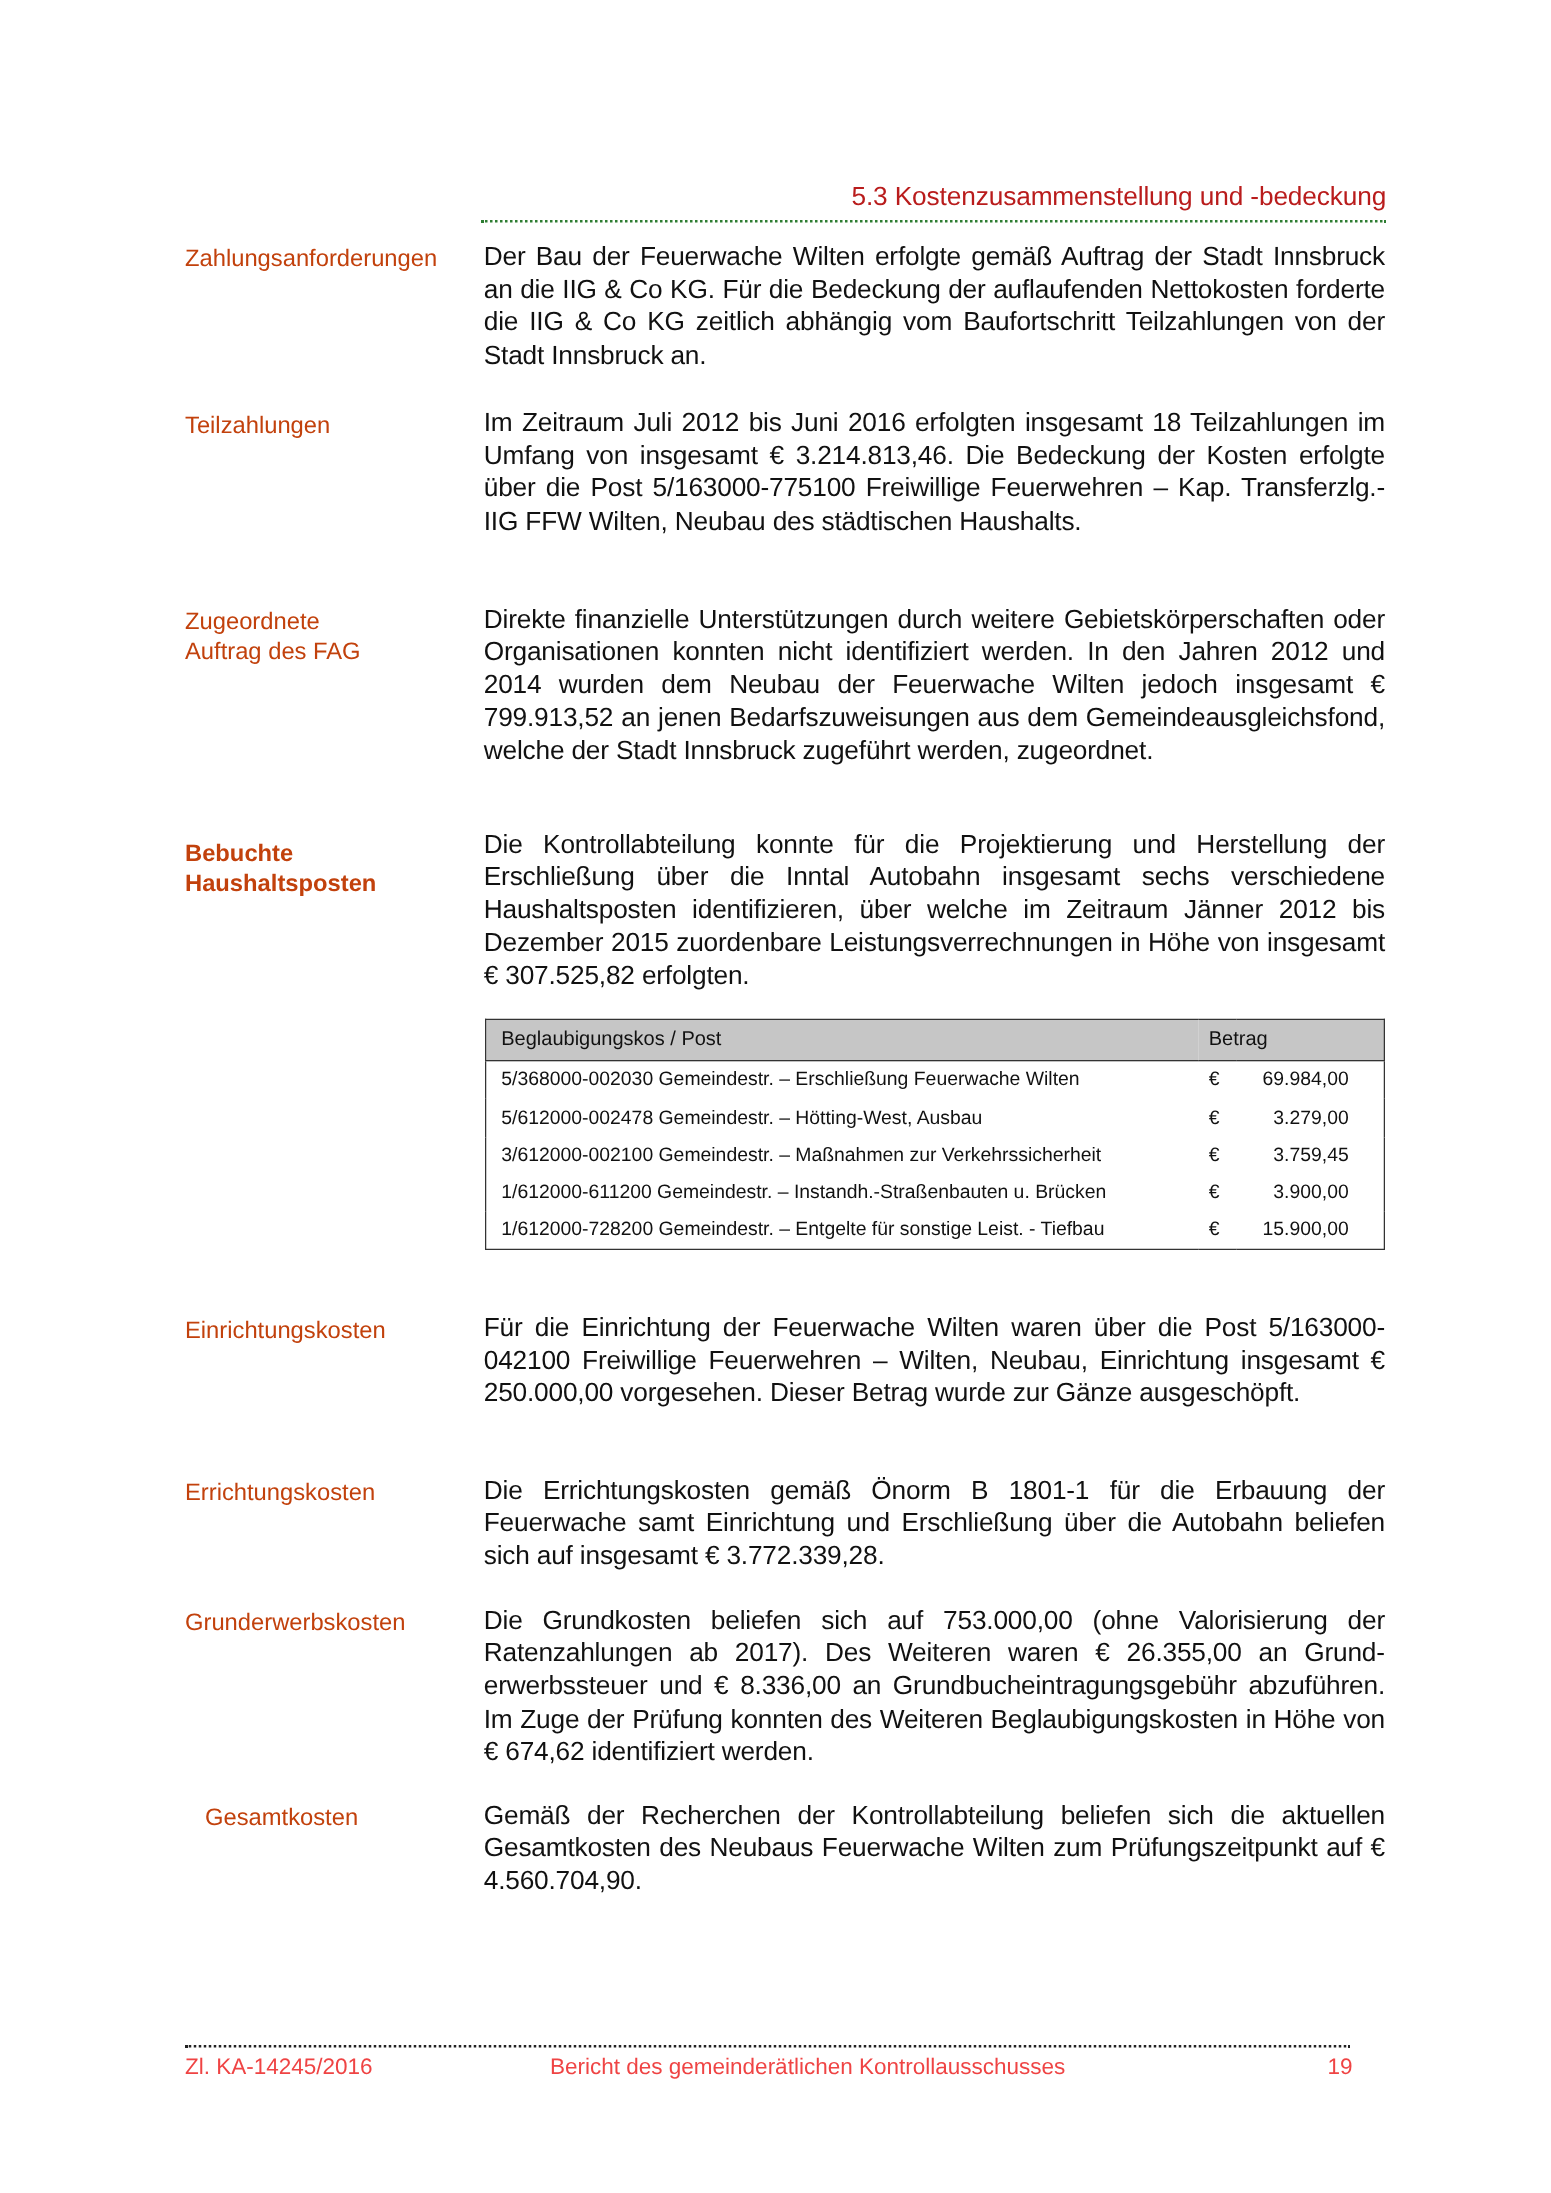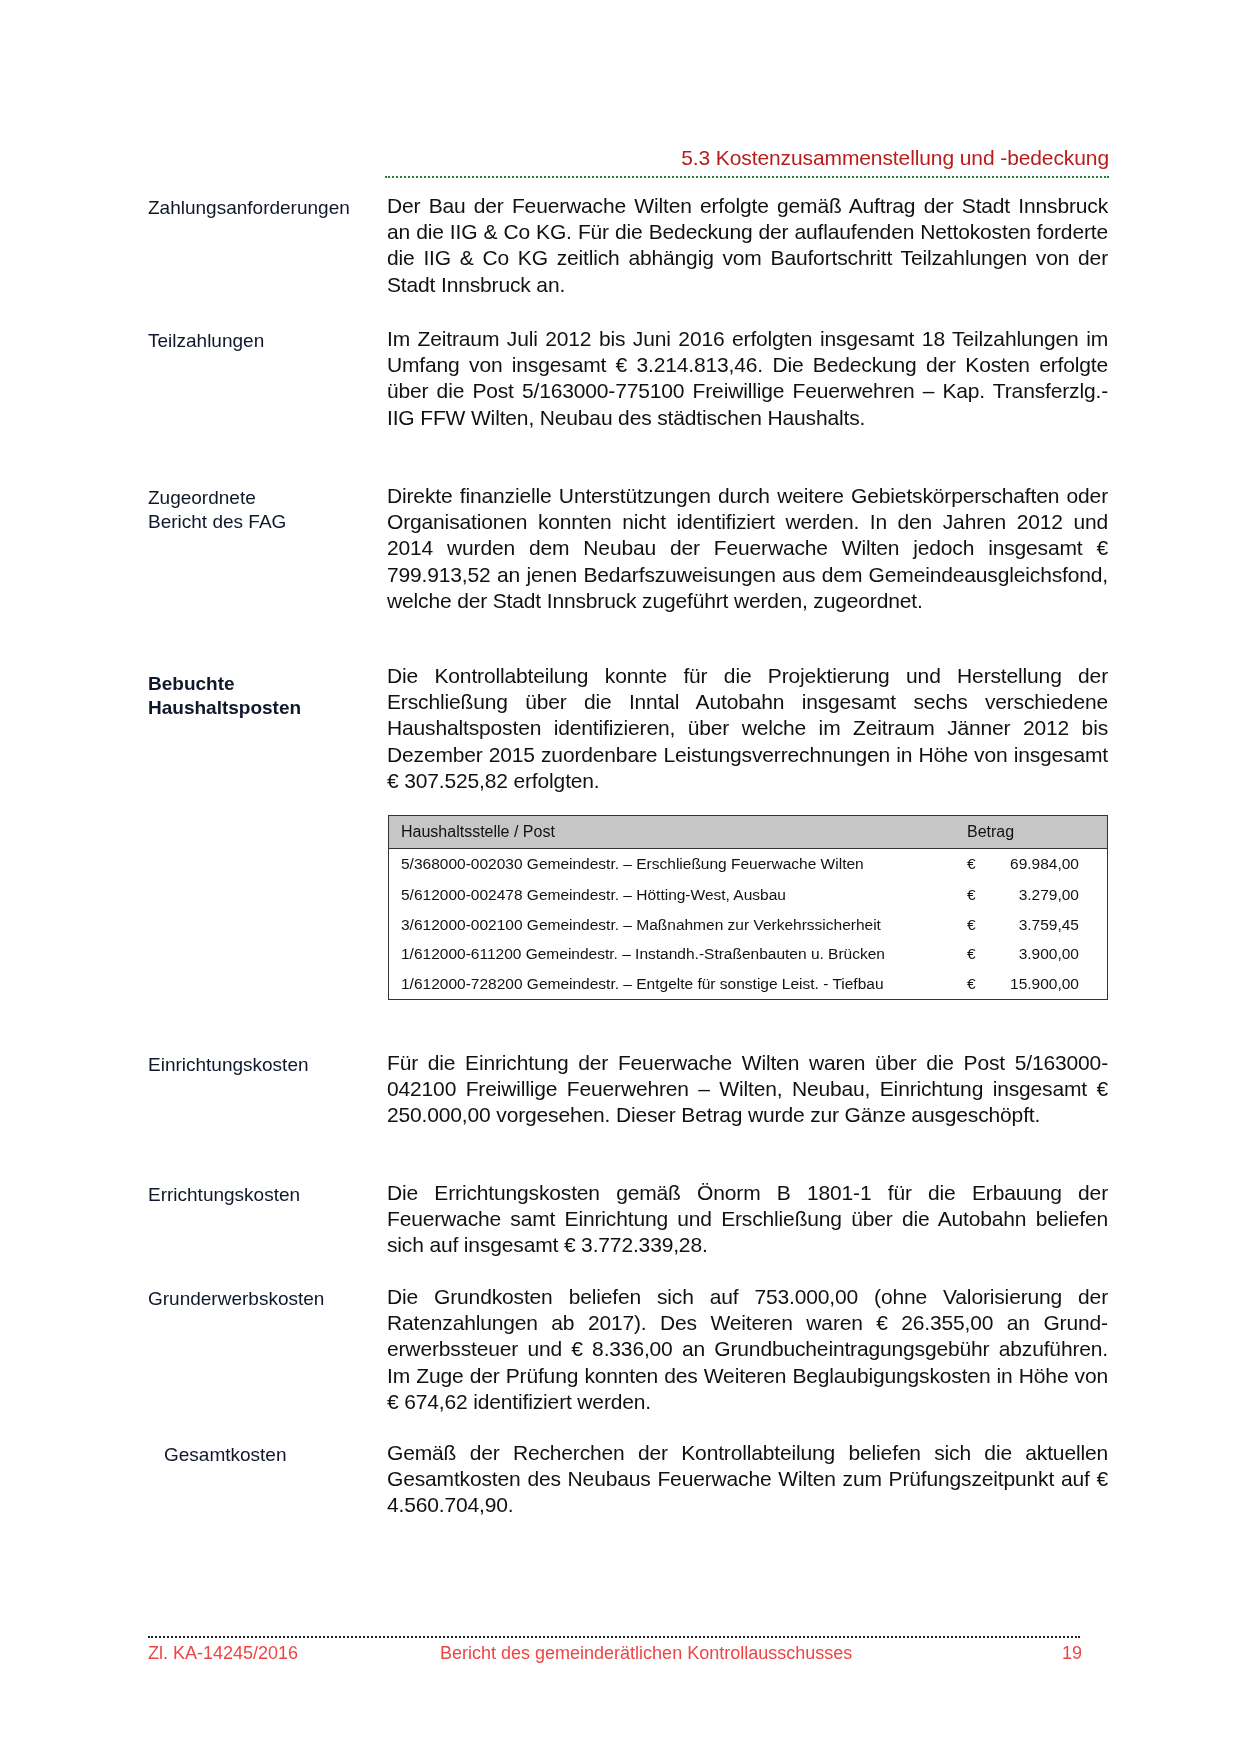--- a/index.html
+++ b/index.html
@@ -10,21 +10,21 @@
   .section-header {
     position: absolute; left: 385px; top: 146px; width: 724px;
     text-align: right; color: #b91c1c; font-size: 21px; letter-spacing: -0.1px;
   }
   .section-rule {
     position: absolute; left: 385px; top: 176px; width: 724px; height: 0;
     border-top: 2px dotted #2e7d32;
   }
   .label {
     position: absolute; left: 148px; width: 230px;
-    color: #0f172a; font-size: 19px; line-height: 24px;
+    color: #c2410c; font-size: 19px; line-height: 24px;
   }
   .para {
     position: absolute; left: 387px; width: 721px;
     font-size: 21px; line-height: 26.2px; text-align: justify;
     hyphens: manual; letter-spacing: -0.15px;
   }
   .budget-table {
     position: absolute; left: 388px; top: 815px; width: 720px;
     border: 1.5px solid #333333; border-collapse: collapse;
     font-size: 15.5px;
@@ -57,34 +57,34 @@
 <div class="section-rule"></div>
 
 <div class="label" style="top:196px;">Zahlungsanforderungen</div>
 <div class="para" style="top:193px;">Der Bau der Feuerwache Wilten erfolgte gemäß Auftrag der Stadt In­nsbruck an die IIG &amp; Co KG. Für die Bedeckung der auflaufenden Net­tokosten forderte die IIG &amp; Co KG zeitlich abhängig vom Baufortschritt Teilzahlungen von der Stadt Innsbruck an.</div>
 
 <div class="label" style="top:329px;">Teilzahlungen</div>
 <div class="para" style="top:326px;">Im Zeitraum Juli 2012 bis Juni 2016 erfolgten insgesamt 18 Teilzahlun­gen im Umfang von insgesamt € 3.214.813,46. Die Bedeckung der Kosten erfolgte über die Post 5/163000-775100 Freiwillige Feuerweh­ren – Kap. Transferzlg.-IIG FFW Wilten, Neubau des städtischen Haushalts.</div>
 
 <div class="label" style="top:486px;">
   <div>Zugeordnete</div>
-  <div>Bericht des FAG</div>
+  <div>Auftrag des FAG</div>
 </div>
 <div class="para" style="top:483px;">Direkte finanzielle Unterstützungen durch weitere Gebietskörperschaf­ten oder Organisationen konnten nicht identifiziert werden. In den Jah­ren 2012 und 2014 wurden dem Neubau der Feuerwache Wilten je­doch insgesamt € 799.913,52 an jenen Bedarfszuweisungen aus dem Gemeindeausgleichsfond, welche der Stadt Innsbruck zugeführt wer­den, zugeordnet.</div>
 
 <div class="label" style="top:672px;font-weight:bold;">
   <div>Bebuchte</div>
   <div>Haushaltsposten</div>
 </div>
 <div class="para" style="top:663px;">Die Kontrollabteilung konnte für die Projektierung und Herstellung der Erschließung über die Inntal Autobahn insgesamt sechs verschiedene Haushaltsposten identifizieren, über welche im Zeitraum Jänner 2012 bis Dezember 2015 zuordenbare Leistungsverrechnungen in Höhe von insgesamt € 307.525,82 erfolgten.</div>
 
 <table class="budget-table">
   <thead>
     <tr>
-      <th>Haushaltsstelle / Post</th>
+      <th>Beglaubigungskos / Post</th>
       <th class="amt-h" colspan="2">Betrag</th>
     </tr>
   </thead>
   <tbody>
     <tr>
       <td>5/368000-002030 Gemeindestr. – Erschließung Feuerwache Wilten</td>
       <td class="cur">€</td>
       <td class="amt">69.984,00</td>
     </tr>
     <tr>

